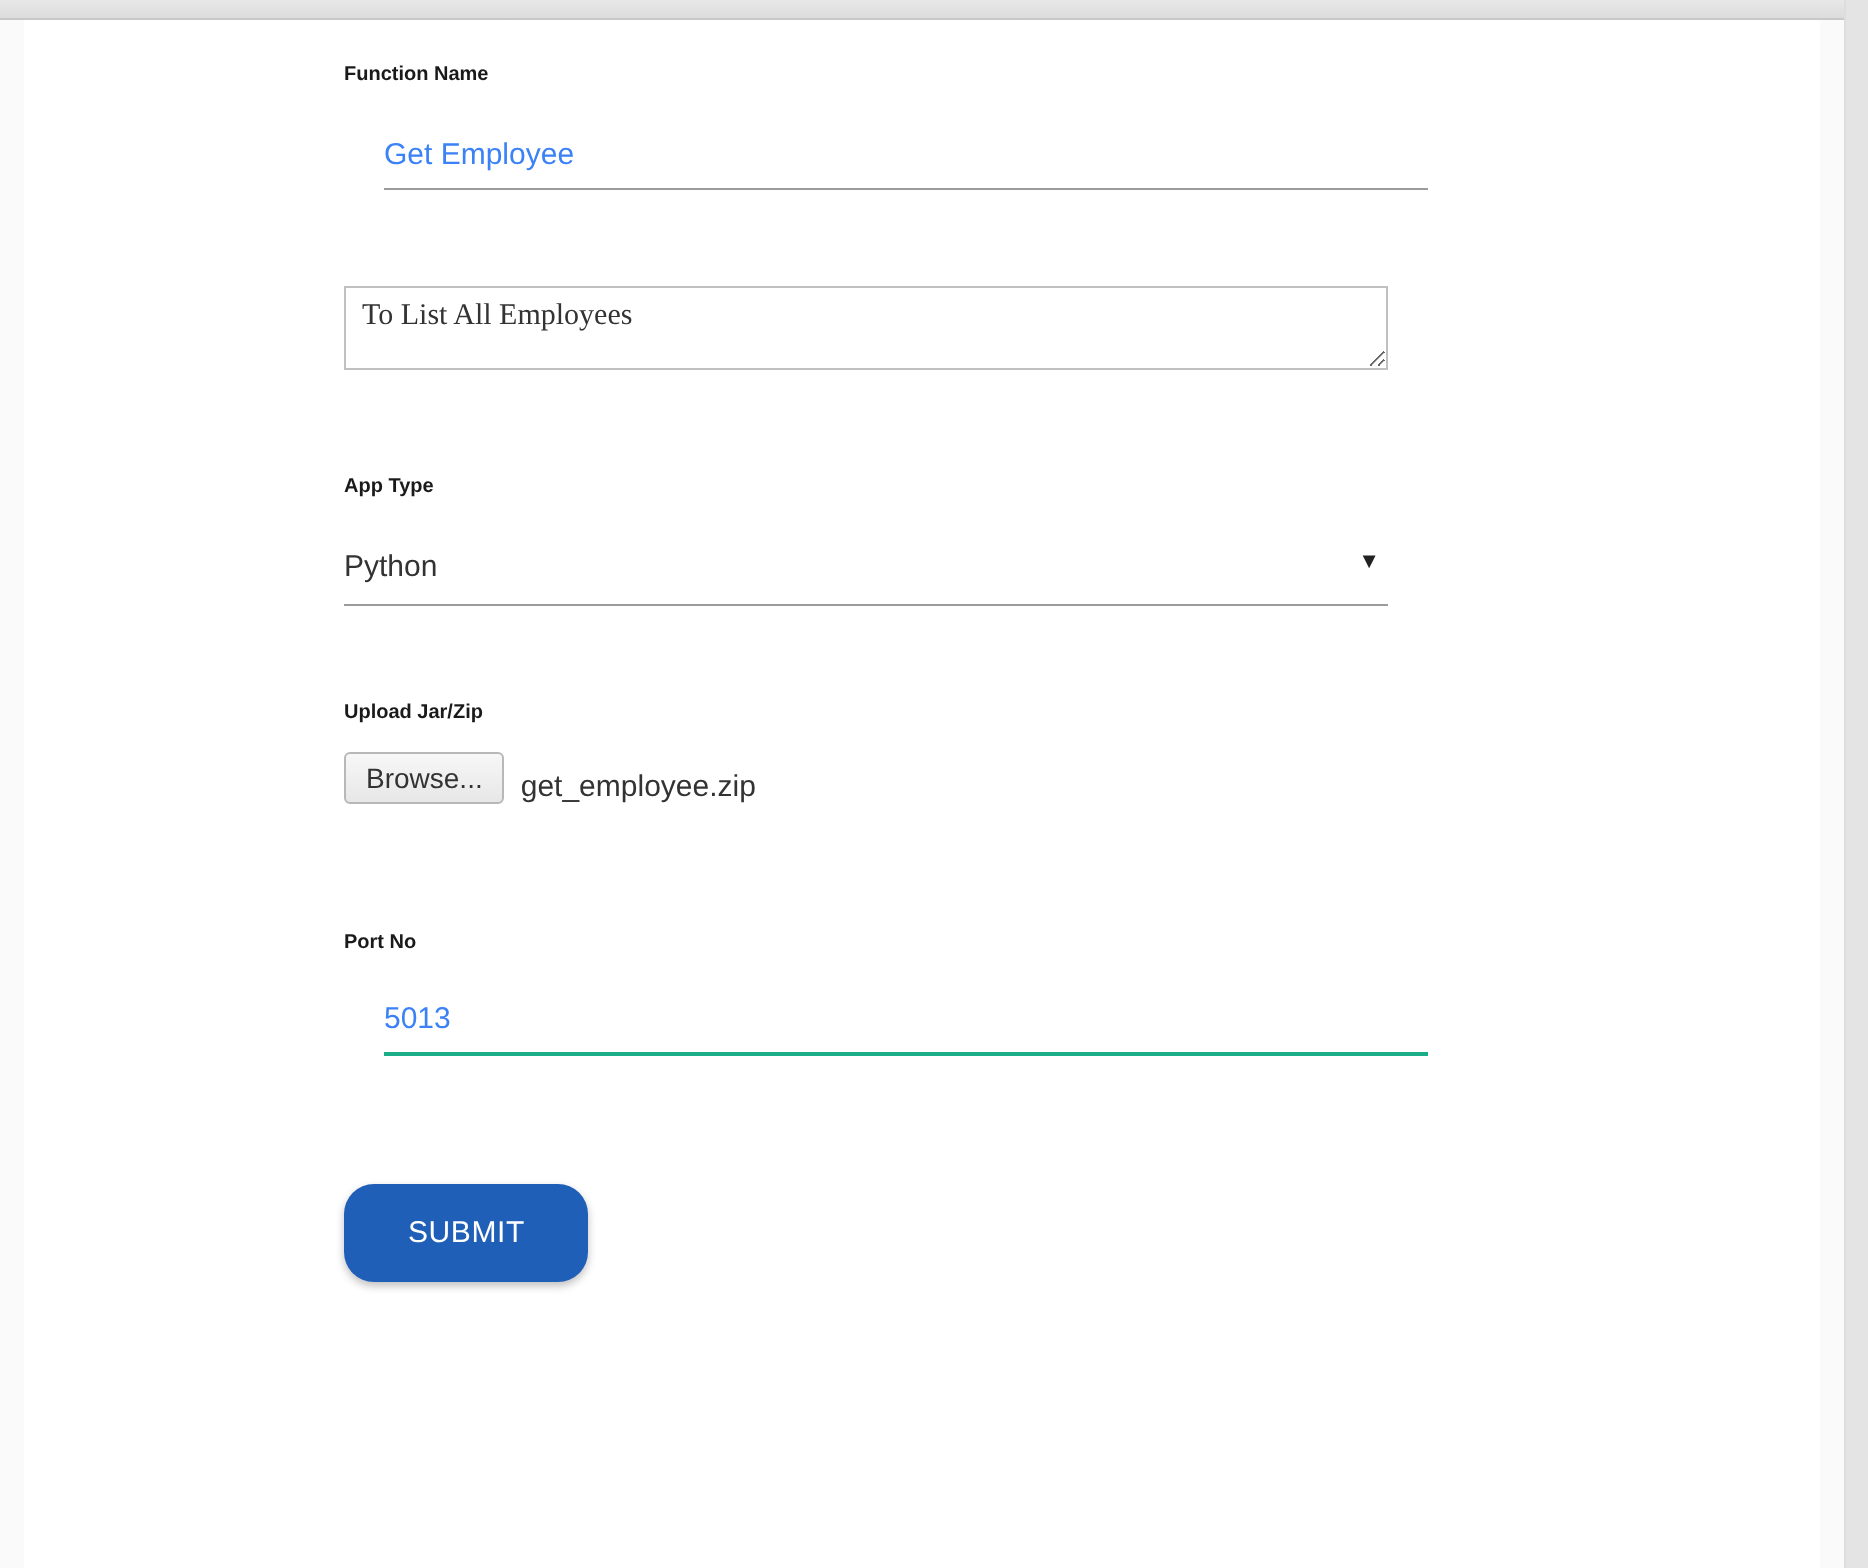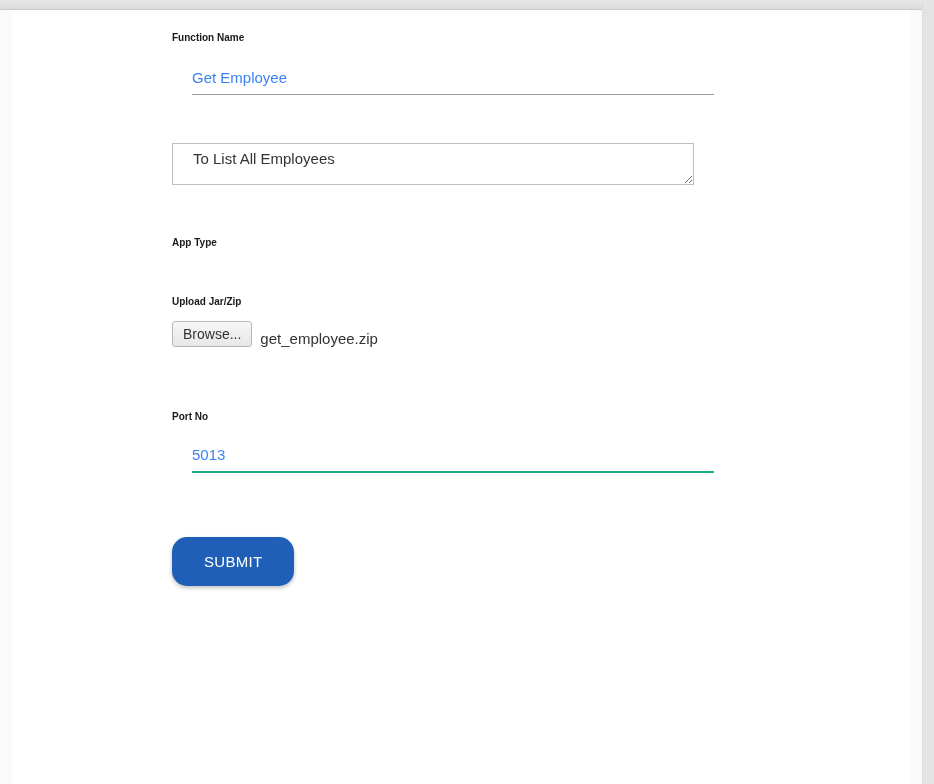--- a/index.html
+++ b/index.html
@@ -63,22 +63,22 @@
     }
     .text-input.focused {
       border-bottom: 2px solid #1aae88;
     }
     .textarea-input {
       width: 522px;
       height: 42px;
       border: 1px solid #c0c0c0;
       font-size: 15px;
       color: #333;
-      padding: 6px 20px;
-      font-family: Liberation Sans, sans-serif;
+      padding: 6px 8px;
+      font-family: Liberation Serif, serif;
       resize: both;
       outline: none;
     }
     .select-wrap {
       position: relative;
       width: 522px;
     }
     .select-input {
       width: 100%;
       border: none;
@@ -155,20 +155,26 @@
     <label class="field-label">Function Name</label>
     <input type="text" class="text-input" value="Get Employee" style="">
   </div>
 
   <div class="field-group desc-group">
     <textarea class="textarea-input" style="">To List All Employees</textarea>
   </div>
 
   <div class="field-group">
     <label class="field-label">App Type</label>
+    <div class="select-wrap">
+      <select class="select-input">
+        <option>Python</option>
+      </select>
+      <span class="select-caret">▼</span>
+    </div>
   </div>
 
   <div class="field-group upload-group">
     <label class="field-label">Upload Jar/Zip</label>
     <div class="file-row">
       <button class="browse-btn">Browse...</button>
       <span class="file-name">get_employee.zip</span>
     </div>
   </div>
 

